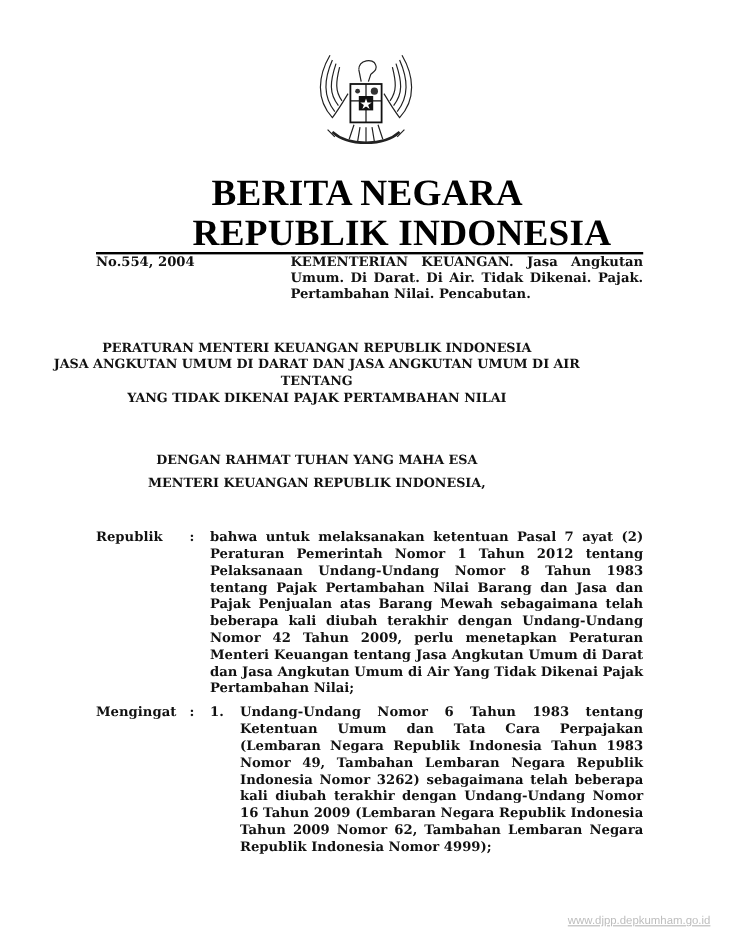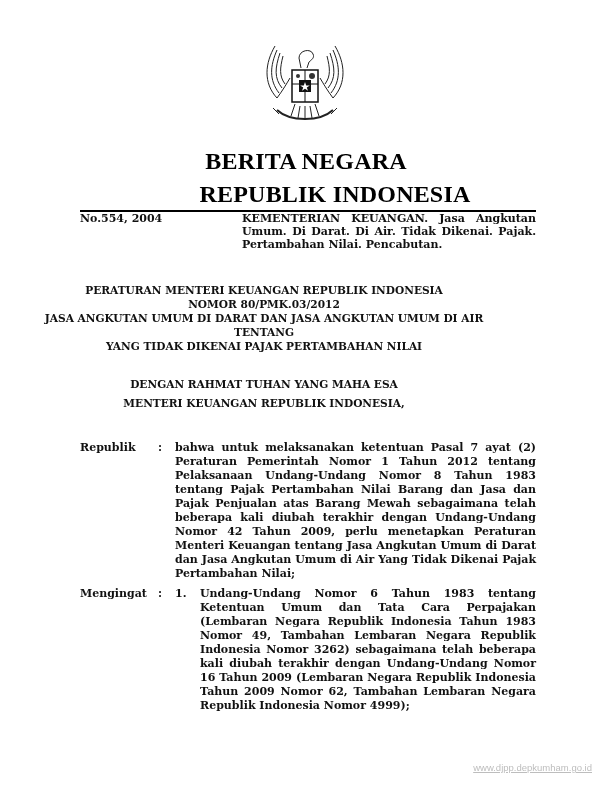--- a/index.html
+++ b/index.html
@@ -7,21 +7,21 @@
     width: 612px; height: 792px; position: relative; overflow: hidden;
     font-family: "DejaVu Serif", "Liberation Serif", serif;
     color: #111;
   }
   .emblem {
     position: absolute; left: 255px; top: 38px; width: 100px; height: 90px;
   }
   .title {
     position: absolute; left: 0; width: 612px; text-align: center;
     font-family: "Liberation Serif", serif; font-weight: bold;
-    font-size: 24px; line-height: 32px; color: #000; letter-spacing: 0.2px;
+    font-size: 31px; line-height: 32px; color: #000; letter-spacing: 0.2px;
   }
   .title.t1 { top: 145px; }
   .title.t2 { top: 178px; padding-left: 29px; }
   .rule {
     position: absolute; left: 80px; width: 456px; top: 210px; height: 2px; background: #000;
   }
   .pub-no {
     position: absolute; left: 80px; top: 212px;
     font-size: 11px; font-weight: bold; line-height: 13px;
   }
@@ -96,21 +96,20 @@
 <div class="title t1">BERITA NEGARA</div>
 <div class="title t2">REPUBLIK INDONESIA</div>
 
 <div class="rule"></div>
 
 <div class="pub-no">No.554, 2004</div>
 <div class="subject">KEMENTERIAN KEUANGAN. Jasa Angkutan Umum. Di Darat. Di Air. Tidak Dikenai. Pajak. Pertambahan Nilai. Pencabutan.</div>
 
 <div class="center-block cb1">
   <div>PERATURAN MENTERI KEUANGAN REPUBLIK INDONESIA</div>
-  <div>NOMOR 80/PMK.03/2012</div>
   <div>JASA ANGKUTAN UMUM DI DARAT DAN JASA ANGKUTAN UMUM DI AIR</div>
   <div>TENTANG</div>
   <div>YANG TIDAK DIKENAI PAJAK PERTAMBAHAN NILAI</div>
 </div>
 
 <div class="center-block cb2">
   <div>DENGAN RAHMAT TUHAN YANG MAHA ESA</div>
   <div>MENTERI KEUANGAN REPUBLIK INDONESIA,</div>
 </div>
 

